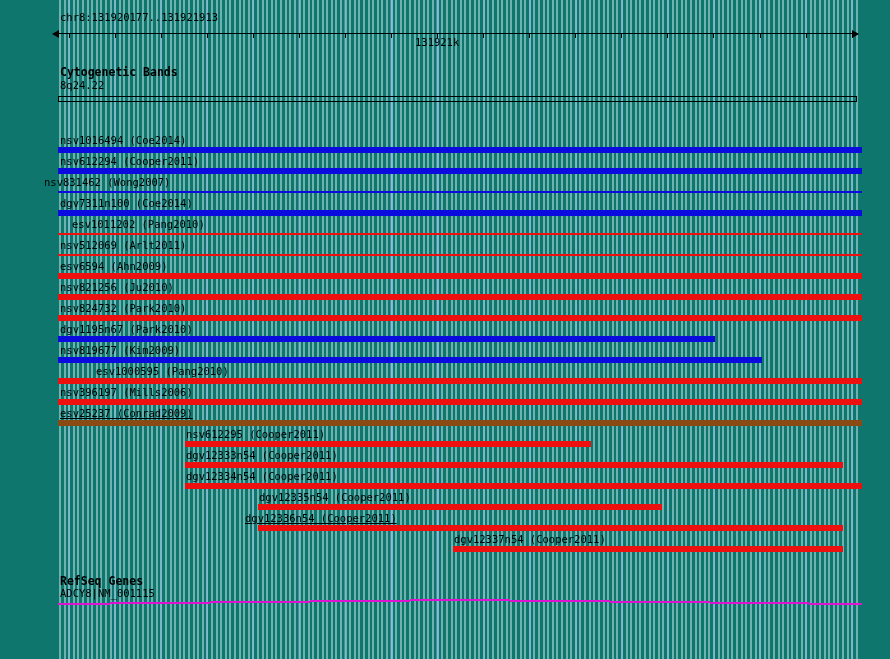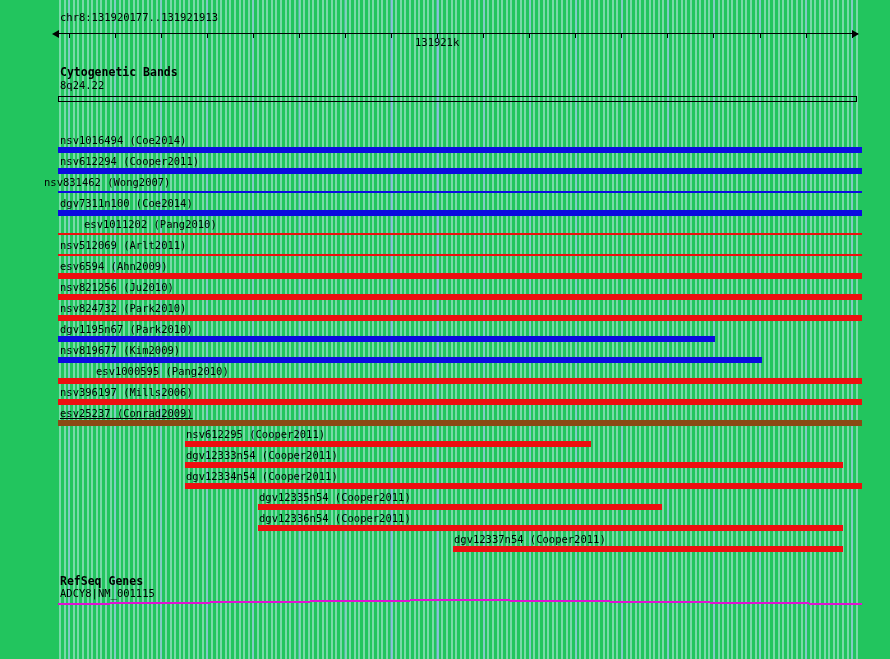--- a/index.html
+++ b/index.html
@@ -1,17 +1,17 @@
 <!DOCTYPE html>
 <html><head>
 <meta charset="utf-8">
 <style>
   html,body{margin:0;padding:0;background:#fff;}
   #canvas{
-    position:relative;width:890px;height:659px;background:#22c55e;overflow:hidden;
+    position:relative;width:890px;height:659px;background:#0f766e;overflow:hidden;
     font-family:"DejaVu Sans Mono",monospace;color:#000;
   }
   .abs{position:absolute;line-height:1;white-space:pre;}
   .lbl{font-size:10.5px;}
   .hdr{font-size:11.5px;font-weight:bold;}
   
   #stripes-light,#stripes-dark{position:absolute;top:0;left:58px;width:801px;height:659px;}
   #stripes-light{
     background:repeating-linear-gradient(to right,#cdeef2 0 1px,rgba(0,0,0,0) 1px 4.606px);
     background-position-x:1.5px;
@@ -72,21 +72,21 @@
 
   <div id="dgv-rows">
       <div class="abs lbl" style="left: 60px; top: 135px;">nsv1016494 (Coe2014)</div>
       <div class="bar" style="left: 58px; width: 804px; top: 147px; height: 6px; background: rgb(11, 11, 224);"></div>
       <div class="abs lbl" style="left: 60px; top: 156px;">nsv612294 (Cooper2011)</div>
       <div class="bar" style="left: 58px; width: 804px; top: 168px; height: 6px; background: rgb(11, 11, 224);"></div>
       <div class="abs lbl" style="left: 44px; top: 177px;">nsv831462 (Wong2007)</div>
       <div class="bar" style="left: 58px; width: 804px; top: 191px; height: 2px; background: rgb(11, 11, 224);"></div>
       <div class="abs lbl" style="left: 60px; top: 198px;">dgv7311n100 (Coe2014)</div>
       <div class="bar" style="left: 58px; width: 804px; top: 210px; height: 6px; background: rgb(11, 11, 224);"></div>
-      <div class="abs lbl" style="left: 60px; top: 219px; padding-left: 24px;">esv1011202 (Pang2010)</div>
+      <div class="abs lbl" style="left: 48px; top: 219px; padding-left: 24px;">esv1011202 (Pang2010)</div>
       <div class="bar" style="left: 58px; width: 804px; top: 233px; height: 2px; background: rgb(238, 15, 15);"></div>
       <div class="abs lbl" style="left: 60px; top: 240px;">nsv512069 (Arlt2011)</div>
       <div class="bar" style="left: 58px; width: 804px; top: 254px; height: 2px; background: rgb(238, 15, 15);"></div>
       <div class="abs lbl" style="left: 60px; top: 261px;">esv6594 (Ahn2009)</div>
       <div class="bar" style="left: 58px; width: 804px; top: 273px; height: 6px; background: rgb(238, 15, 15);"></div>
       <div class="abs lbl" style="left: 60px; top: 282px;">nsv821256 (Ju2010)</div>
       <div class="bar" style="left: 58px; width: 804px; top: 294px; height: 6px; background: rgb(238, 15, 15);"></div>
       <div class="abs lbl" style="left: 60px; top: 303px;">nsv824732 (Park2010)</div>
       <div class="bar" style="left: 58px; width: 804px; top: 315px; height: 6px; background: rgb(238, 15, 15);"></div>
       <div class="abs lbl" style="left: 60px; top: 324px;">dgv1195n67 (Park2010)</div>
@@ -100,21 +100,21 @@
       <div class="abs lbl" style="left: 60px; top: 408px; text-decoration: underline;">esv25237 (Conrad2009)</div>
       <div class="bar" style="left: 58px; width: 804px; top: 420px; height: 6px; background: rgb(138, 74, 20);"></div>
       <div class="abs lbl" style="left: 186px; top: 429px;">nsv612295 (Cooper2011)</div>
       <div class="bar" style="left: 185px; width: 406px; top: 441px; height: 6px; background: rgb(238, 15, 15);"></div>
       <div class="abs lbl" style="left: 186px; top: 450px;">dgv12333n54 (Cooper2011)</div>
       <div class="bar" style="left: 185px; width: 658px; top: 462px; height: 6px; background: rgb(238, 15, 15);"></div>
       <div class="abs lbl" style="left: 186px; top: 471px;">dgv12334n54 (Cooper2011)</div>
       <div class="bar" style="left: 185px; width: 677px; top: 483px; height: 6px; background: rgb(238, 15, 15);"></div>
       <div class="abs lbl" style="left: 259px; top: 492px;">dgv12335n54 (Cooper2011)</div>
       <div class="bar" style="left: 258px; width: 404px; top: 504px; height: 6px; background: rgb(238, 15, 15);"></div>
-      <div class="abs lbl" style="left: 259px; top: 513px;">dgv12336n54 (Cooper2011)</div>
+      <div class="abs lbl" style="left: 245px; top: 513px; text-decoration: underline;">dgv12336n54 (Cooper2011)</div>
       <div class="bar" style="left: 258px; width: 585px; top: 525px; height: 6px; background: rgb(238, 15, 15);"></div>
       <div class="abs lbl" style="left: 454px; top: 534px;">dgv12337n54 (Cooper2011)</div>
       <div class="bar" style="left: 453px; width: 390px; top: 546px; height: 6px; background: rgb(238, 15, 15);"></div>
     </div>
 
   <div class="abs hdr" style="left:60px;top:576px;">RefSeq Genes</div>
   <div class="abs lbl" style="left:60px;top:588px;">ADCY8|NM_001115</div>
   <div id="gene-line">
       <div class="gene-seg" style="left: 58px; width: 52px; top: 603px; background: rgb(224, 18, 210);"></div>
       <div class="gene-seg" style="left: 110px; width: 100px; top: 602px; background: rgb(224, 18, 210);"></div>

